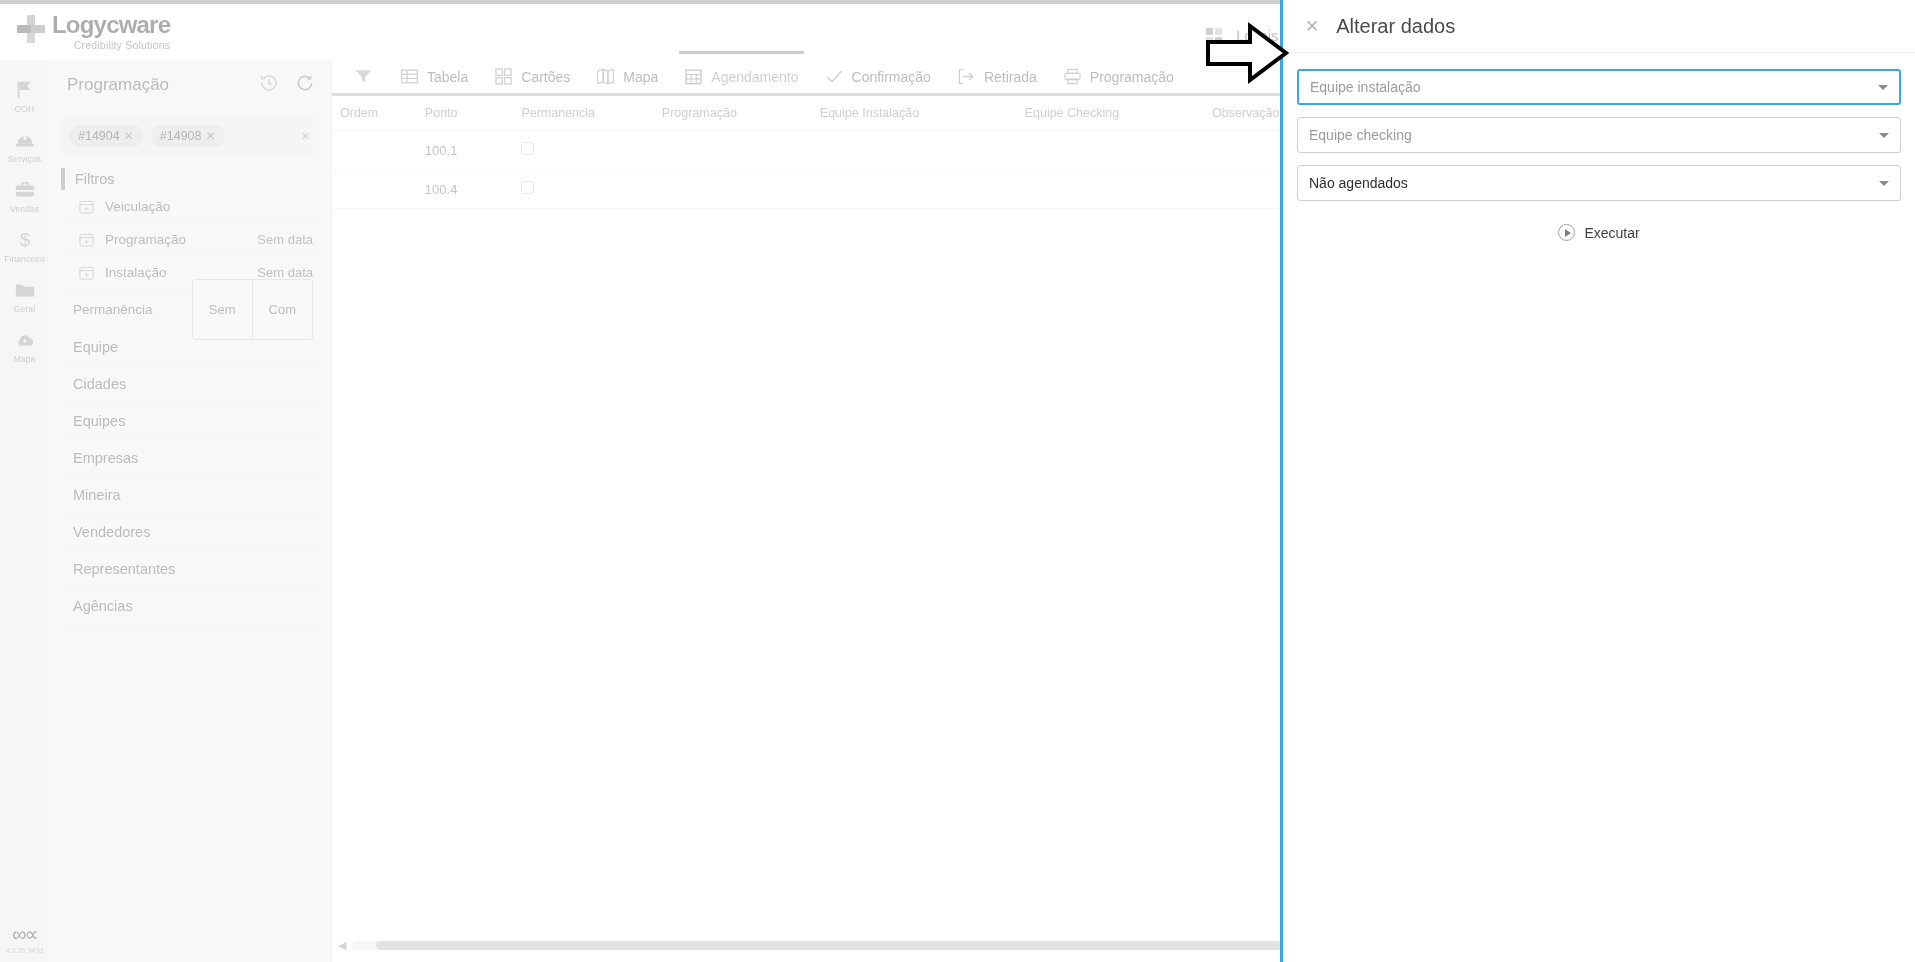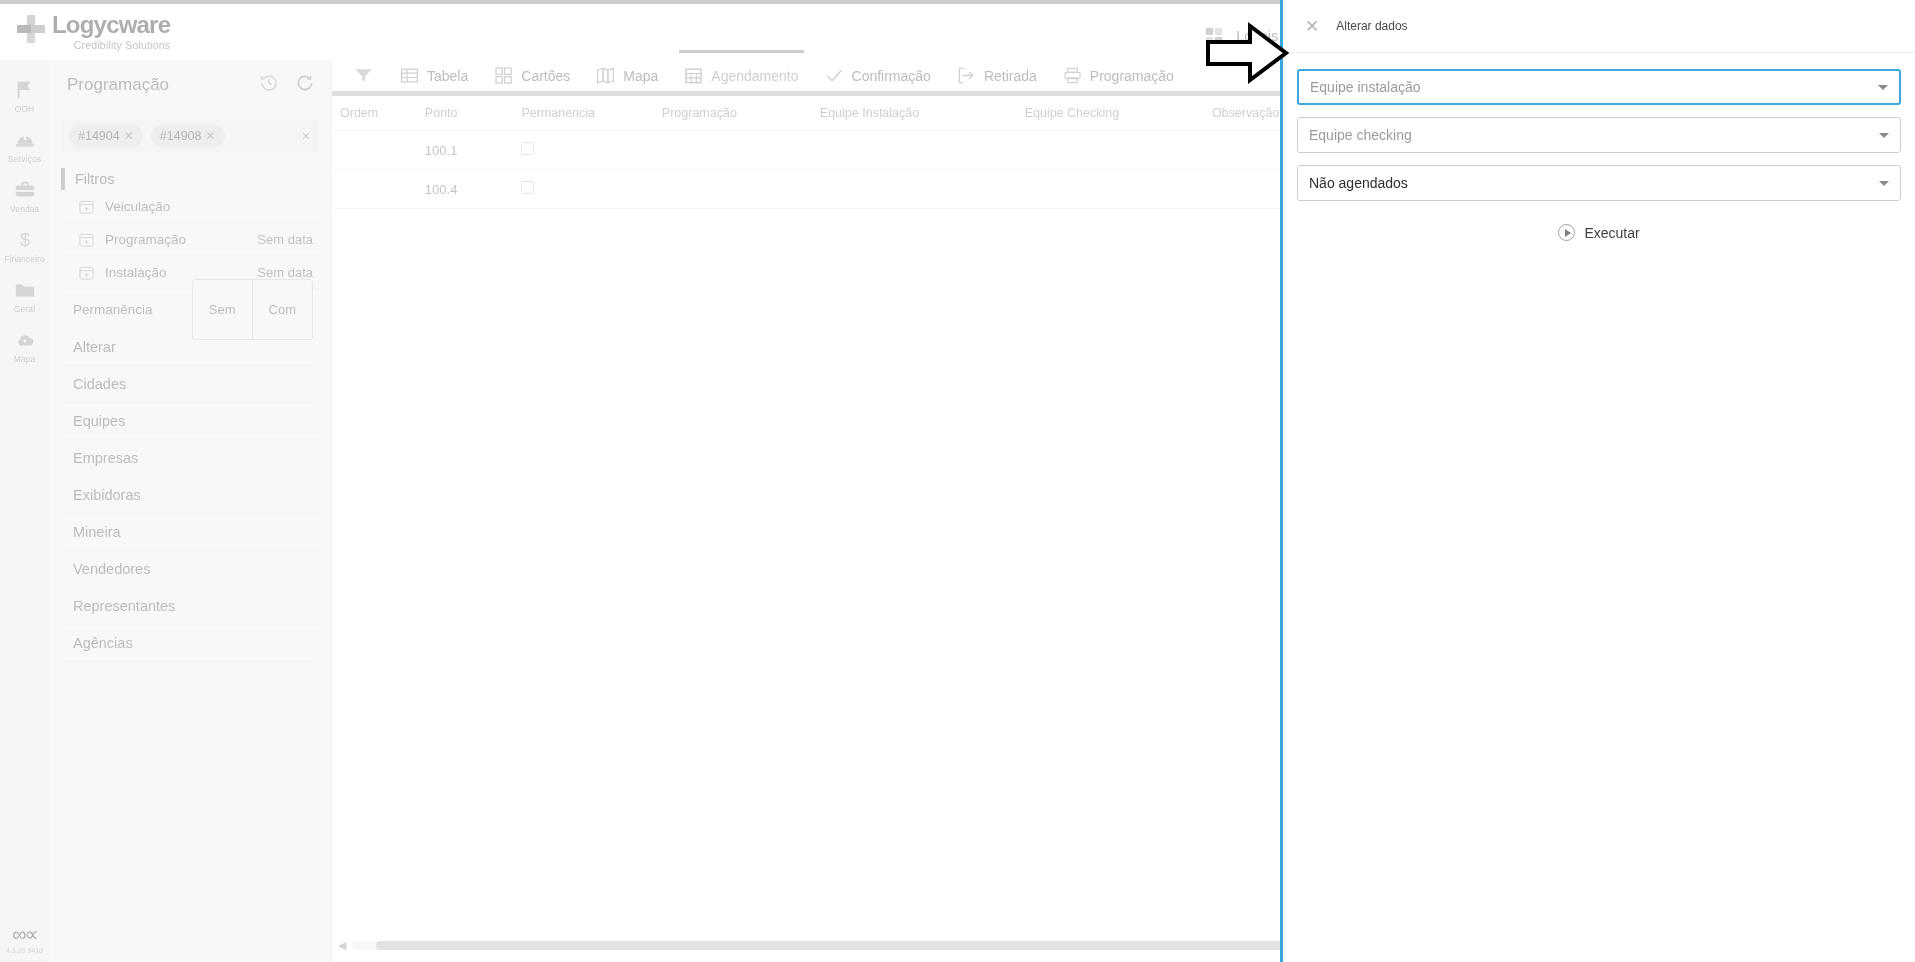--- a/index.html
+++ b/index.html
@@ -115,21 +115,21 @@
   .acc {
     margin: 0 12px; height: 37px; display: flex; align-items: center; padding-left: 12px;
     border-bottom: 1px solid #e4e4e4; font-size: 14.5px; color: #5c5c5c; cursor: pointer;
   }
   .acc:first-of-type { margin-top: 12px; }
 
   
   .main { position: absolute; left: 332px; top: 60px; right: 0; bottom: 0; background: #ffffff; }
   .toolbar {
     height: 36px; display: flex; align-items: center; gap: 4px; padding-left: 14px;
-    border-bottom: 5px solid #84cc16;
+    border-bottom: 3px solid #84cc16;
   }
   .tb-item {
     display: flex; align-items: center; gap: 8px; padding: 6px 11px;
     font-size: 14px; color: #5c6165; cursor: pointer; position: relative;
   }
   .tb-item.active { color: #2f9fd0; }
   .tb-item.active::after {
     content:""; position: absolute; left: 6px; right: 6px; top: -10px; height: 3px; background: #2f9fd0;
   }
   .tb-ico { width: 19px; height: 19px; display: block; }
@@ -166,21 +166,21 @@
   .hs-track { flex: 1; height: 9px; background: #ededed; border-radius: 5px; position: relative; }
   .hs-thumb { position: absolute; left: 24px; top: 0; width: 1140px; height: 9px; background: #b9b9b9; border-radius: 5px; }
 
   
   .panel {
     position: absolute; right: 0; top: 0; width: 635px; height: 962px;
     background: #ffffff; border-left: 3px solid #3aa8e0; z-index: 40;
   }
   .panel-head { height: 53px; display: flex; align-items: center; gap: 17px; padding: 0 22px; border-bottom: 1px solid #eeeeee; }
   .panel-close { font-size: 17px; color: #b4b4b4; cursor: pointer; line-height: 1; }
-  .panel-title { font-size: 12px; color: #4a4a4a; }
+  .panel-title { font-size: 20px; color: #4a4a4a; }
   .panel-body { padding: 16px 14px 0; }
 
   .sel {
     height: 36px; border: 1px solid #cfcfcf; border-radius: 3px; background: #fff;
     display: flex; align-items: center; padding: 0 11px; margin-bottom: 12px;
     font-size: 14px; color: #2f2f2f; cursor: pointer;
   }
   .sel.focused { border: 2px solid #3aa8e0; }
   .sel .ph { color: #9b9b9b; }
   .sel .caret { margin-left: auto; width: 0; height: 0; border-left: 5px solid transparent;
@@ -430,25 +430,24 @@
     </div>
 
     <div class="frow perm">
       <span>Permanência</span>
       <div class="seg">
         <div>Sem</div>
         <div>Com</div>
       </div>
     </div>
 
-    <div class="acc">Alterar</div>
+    <div class="acc">Equipe</div>
     <div class="acc">Cidades</div>
     <div class="acc">Equipes</div>
     <div class="acc">Empresas</div>
-    <div class="acc">Exibidoras</div>
     <div class="acc">Mineira</div>
     <div class="acc">Vendedores</div>
     <div class="acc">Representantes</div>
     <div class="acc">Agências</div>
   </div>
 
   <div class="main">
     <div class="toolbar">
       <div class="tb-item filter-funnel">
         <span class="tb-ico">

